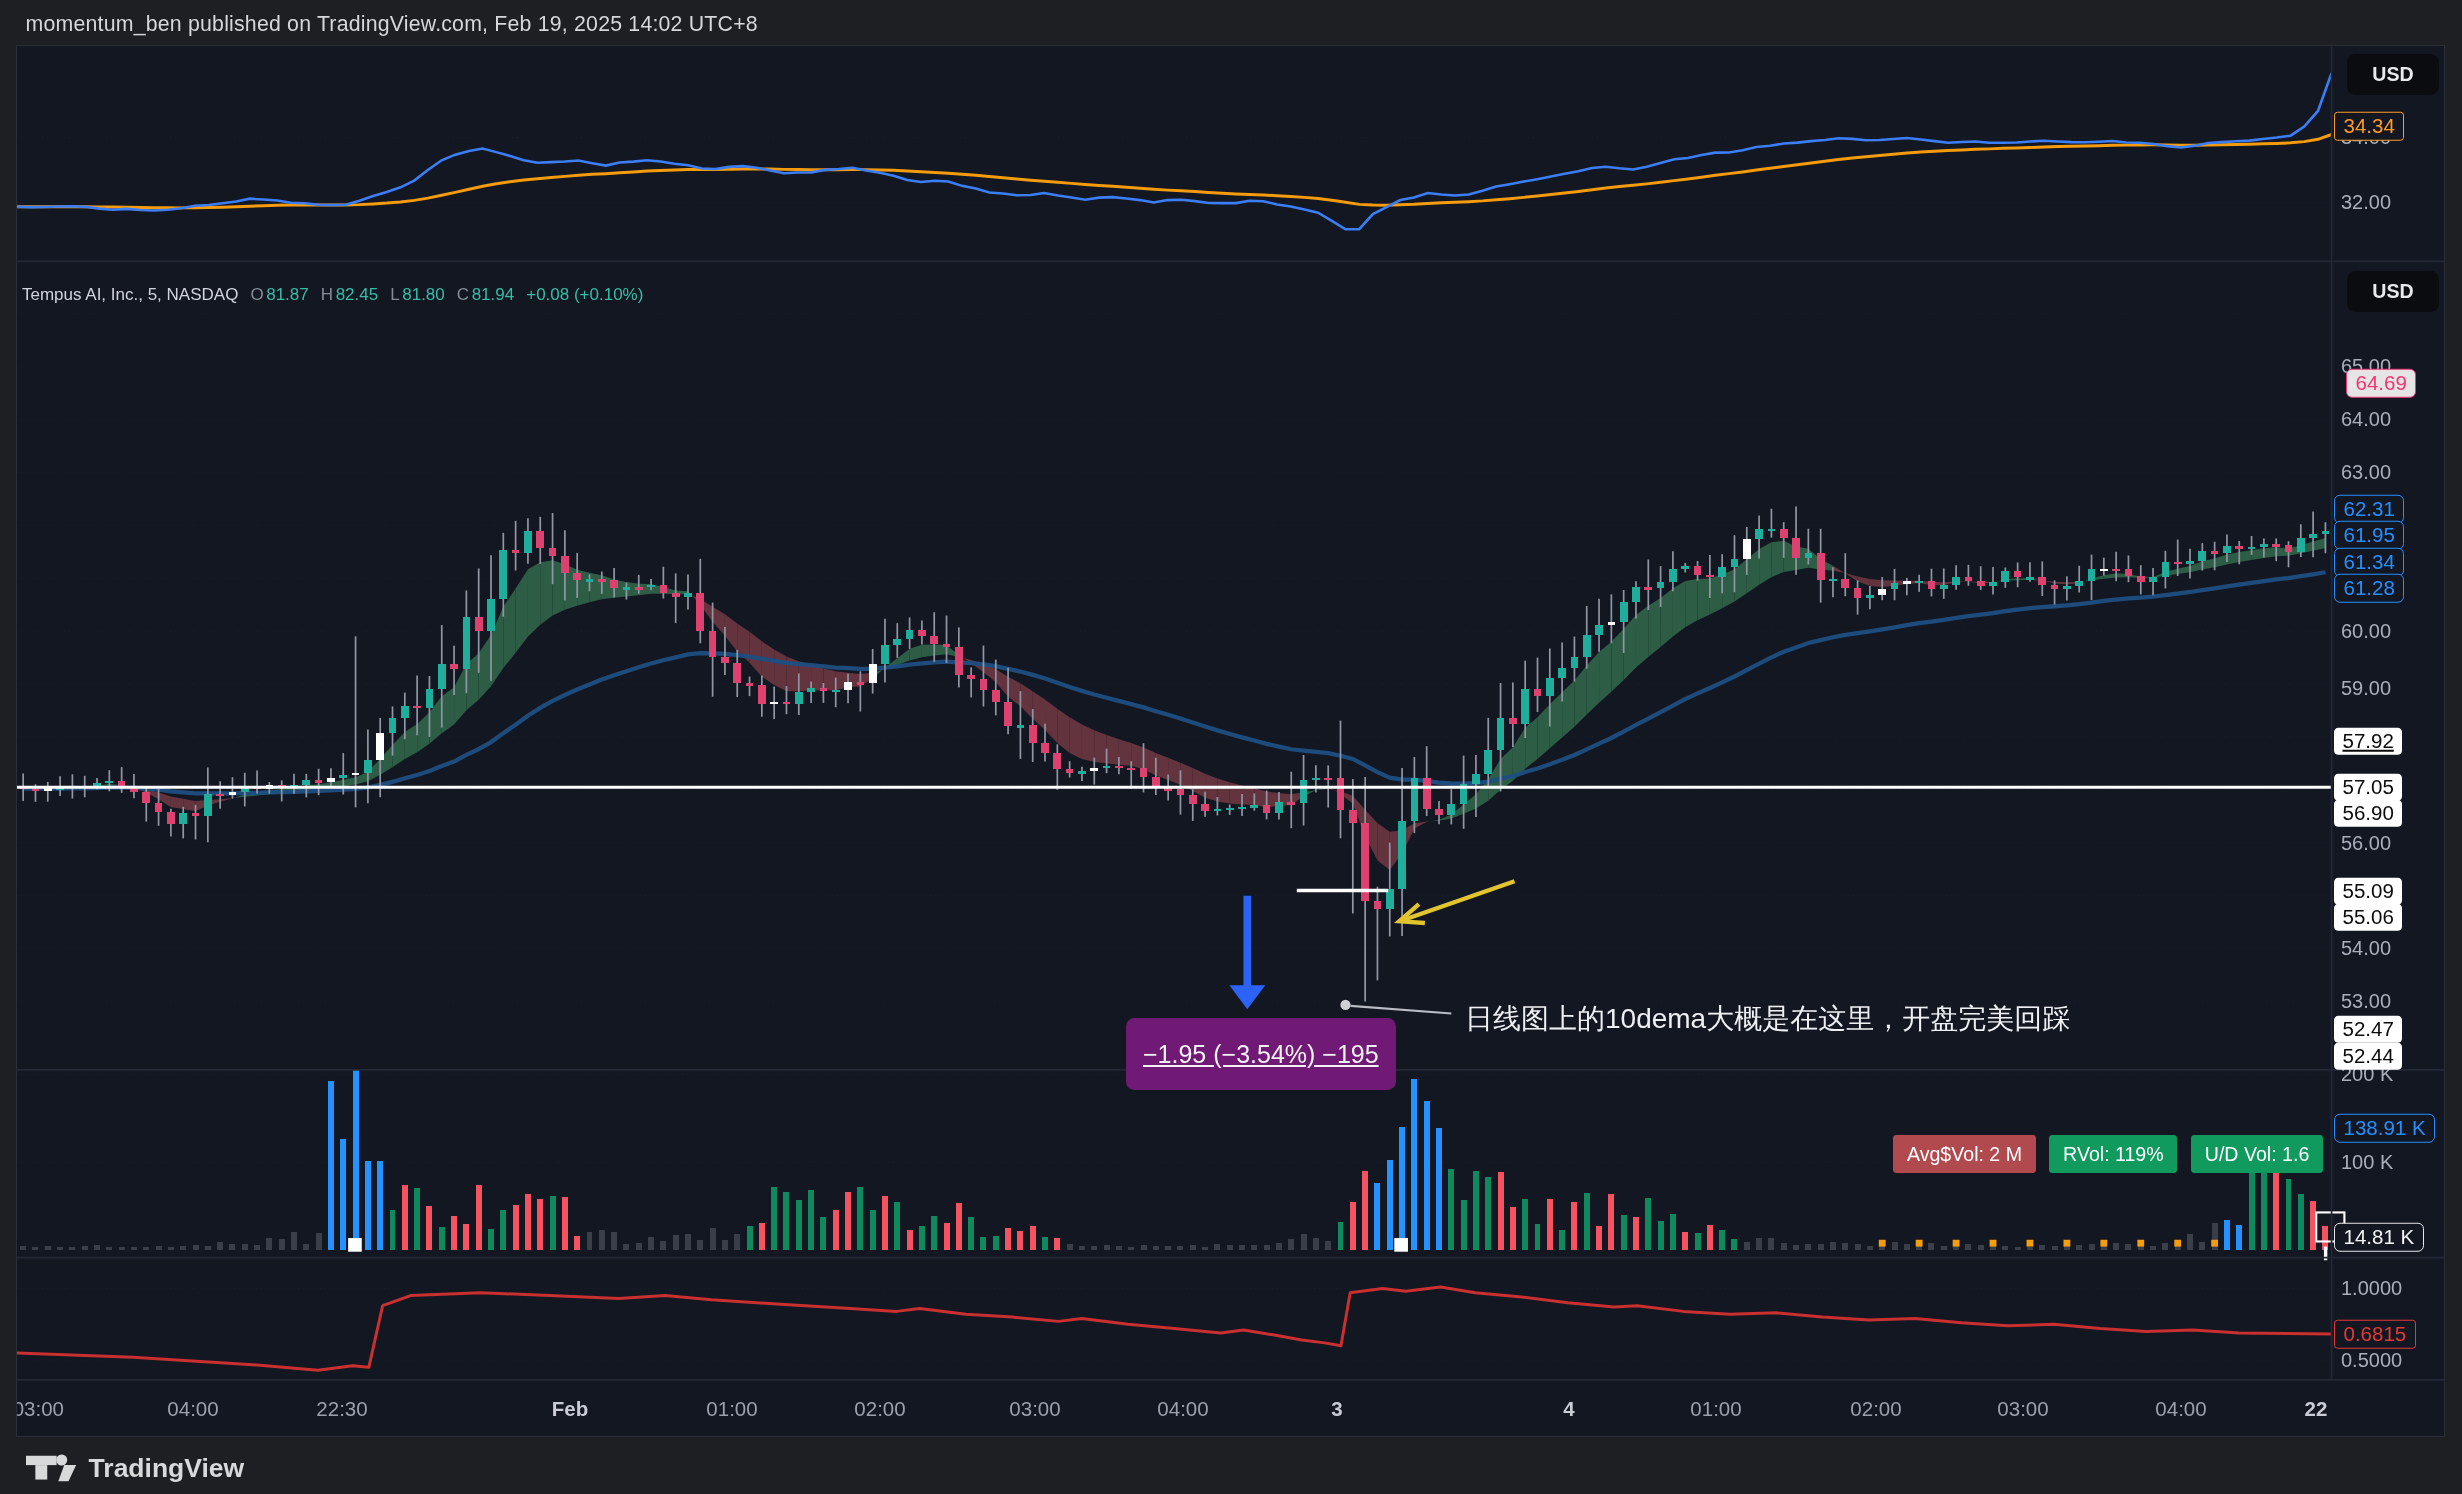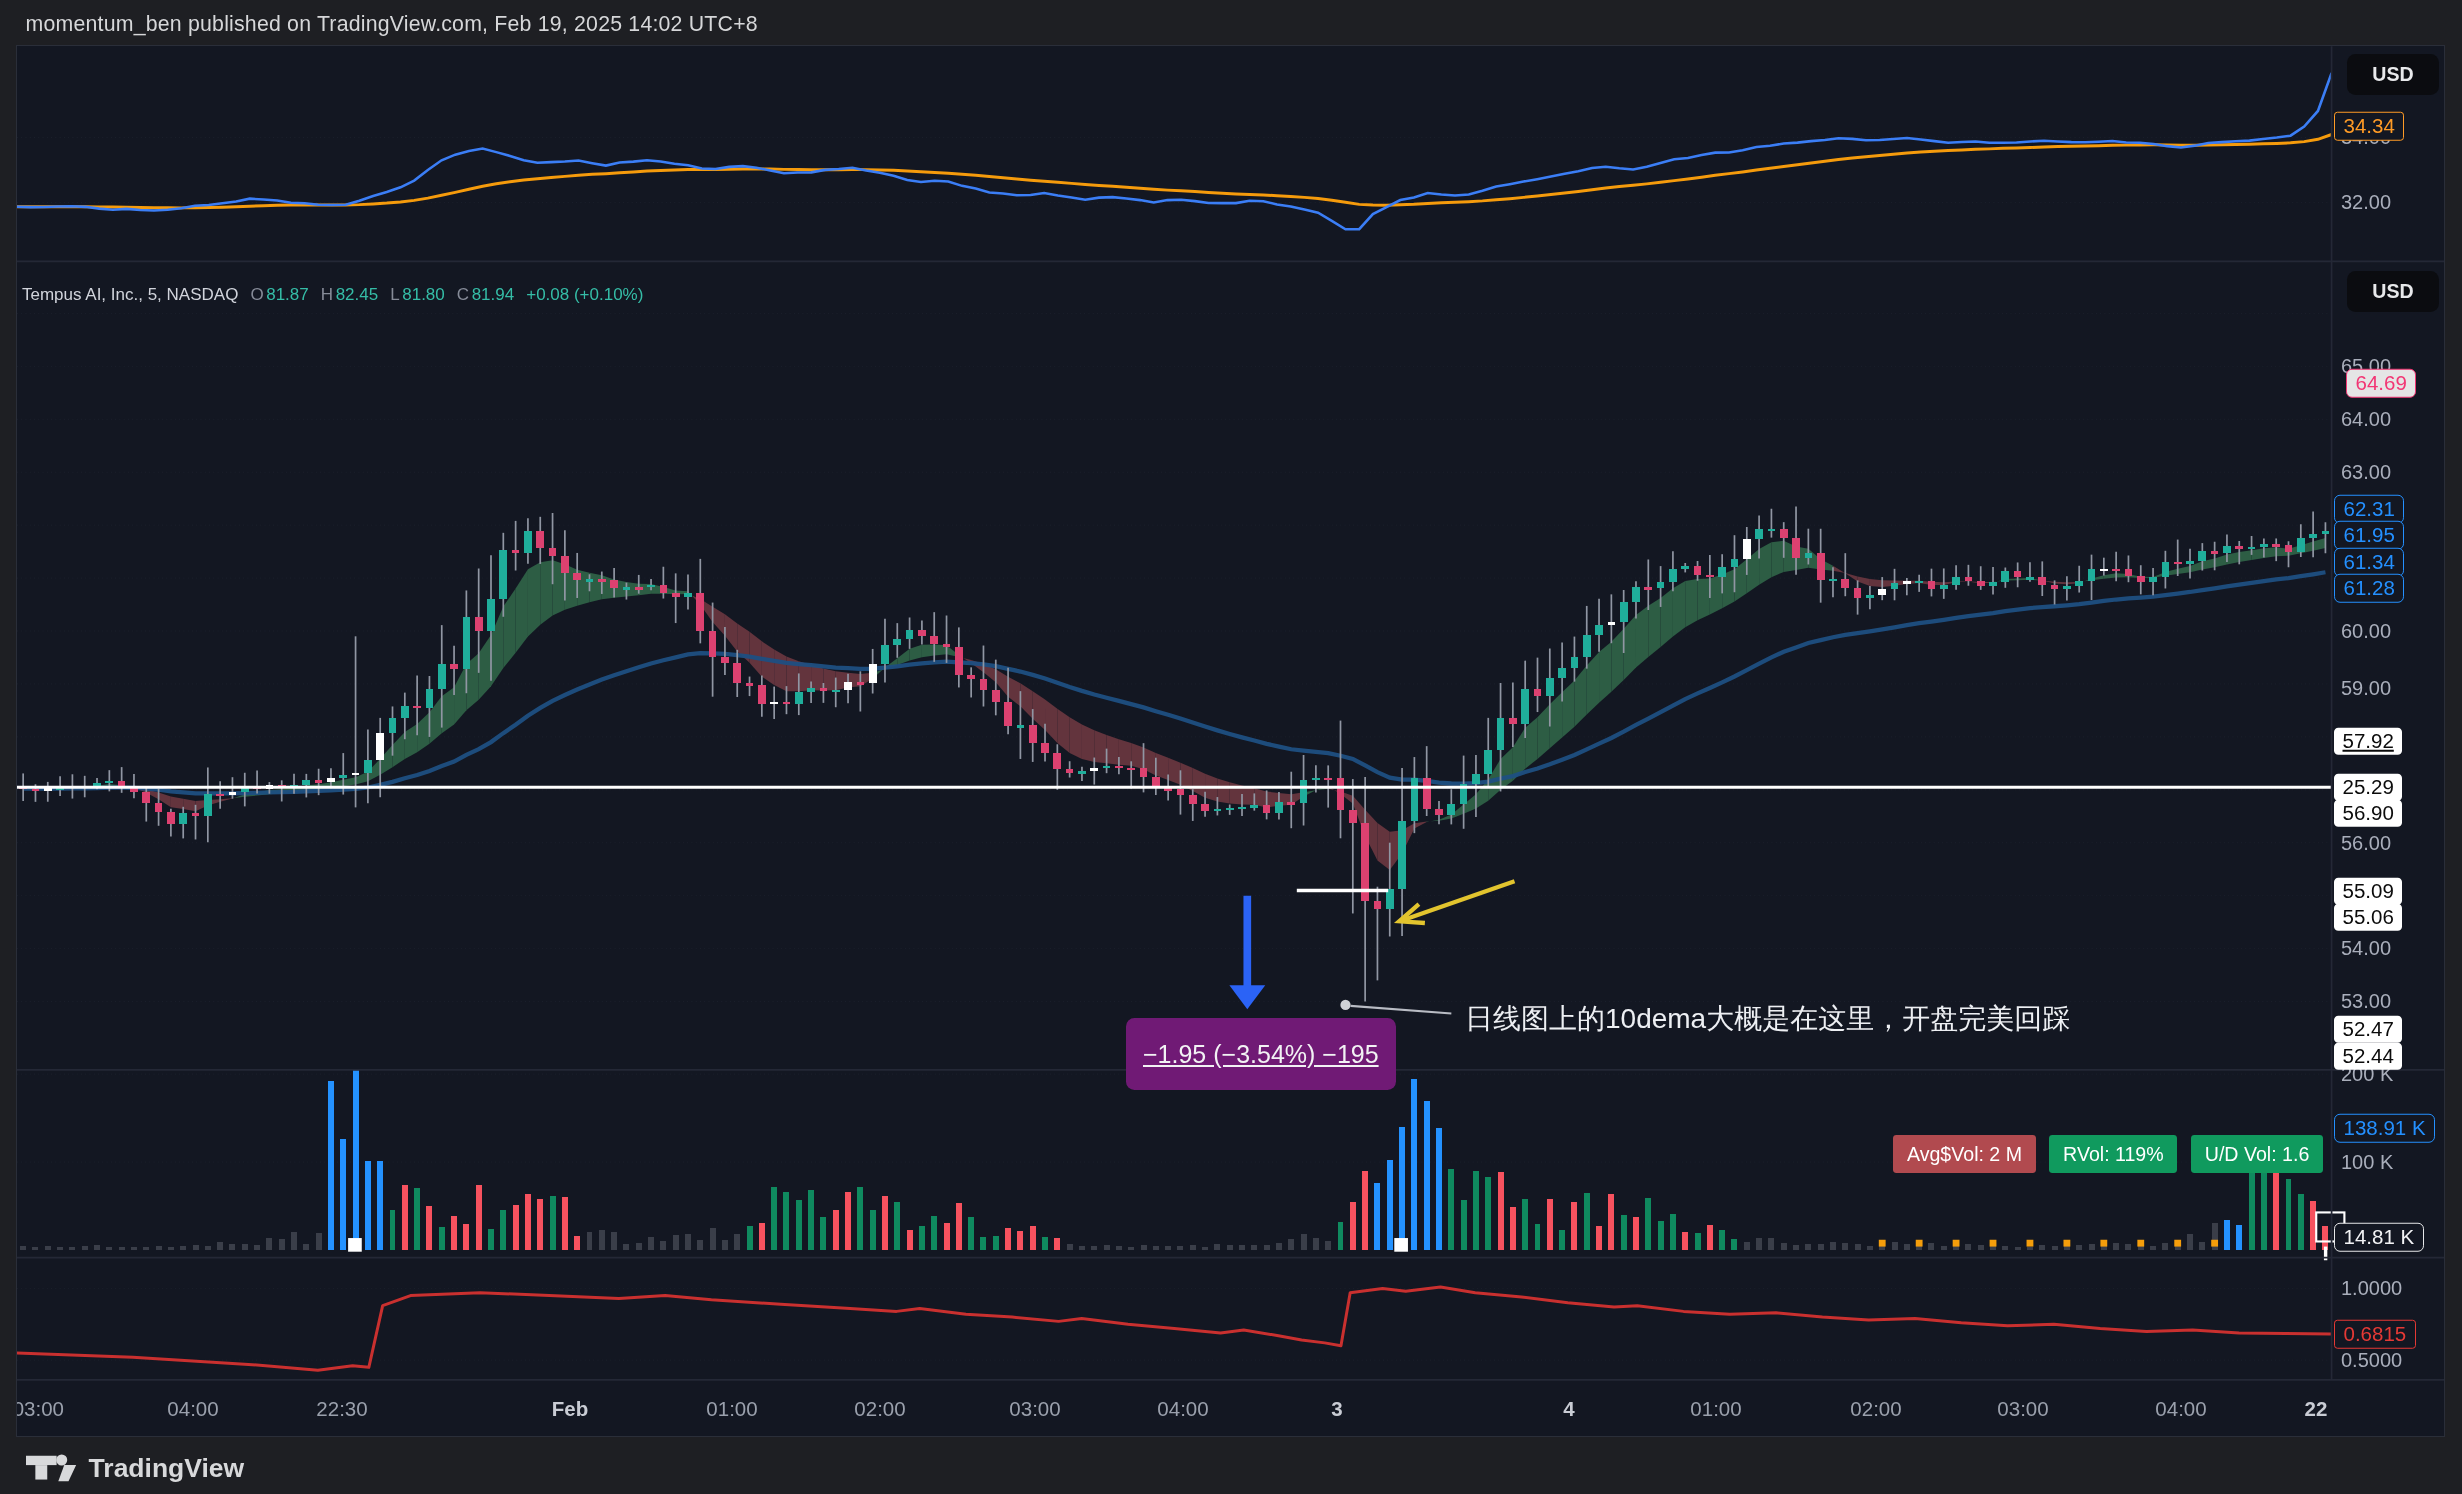--- a/index.html
+++ b/index.html
@@ -913,21 +913,21 @@
       <div class="axlab plain" style="top: 1116px;">100 K</div>
       <div class="axlab plain" style="top: 1242px;">1.0000</div>
       <div class="axlab plain" style="top: 1314px;">0.5000</div>
       <div class="badge orange" style="top: 80px;">34.34</div>
       <div class="badge pink" style="top: 337px;">64.69</div>
       <div class="badge blue" style="top: 463px;">62.31</div>
       <div class="badge blue" style="top: 489px;">61.95</div>
       <div class="badge blue" style="top: 516px;">61.34</div>
       <div class="badge blue" style="top: 542px;">61.28</div>
       <div class="badge white" style="top: 695px; text-decoration: underline;">57.92</div>
-      <div class="badge white" style="top: 741px;">25.29</div>
+      <div class="badge white" style="top: 741px;">57.05</div>
       <div class="badge white" style="top: 767px;">56.90</div>
       <div class="badge white" style="top: 845px;">55.09</div>
       <div class="badge white" style="top: 871px;">55.06</div>
       <div class="badge white" style="top: 983px;">52.47</div>
       <div class="badge white" style="top: 1010px;">52.44</div>
       <div class="badge blue" style="top: 1082px;">138.91 K</div>
       <div class="badge darkwhite" style="top: 1191px;">14.81 K</div>
       <div class="badge red" style="top: 1288px;">0.6815</div>
     </div>
   <div id="time-labels">

